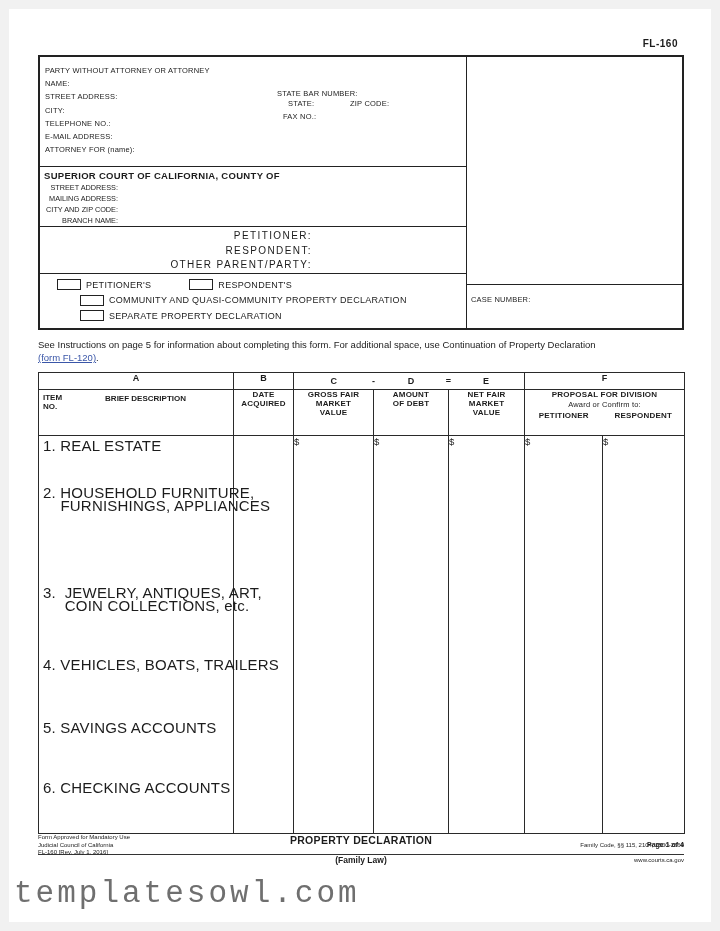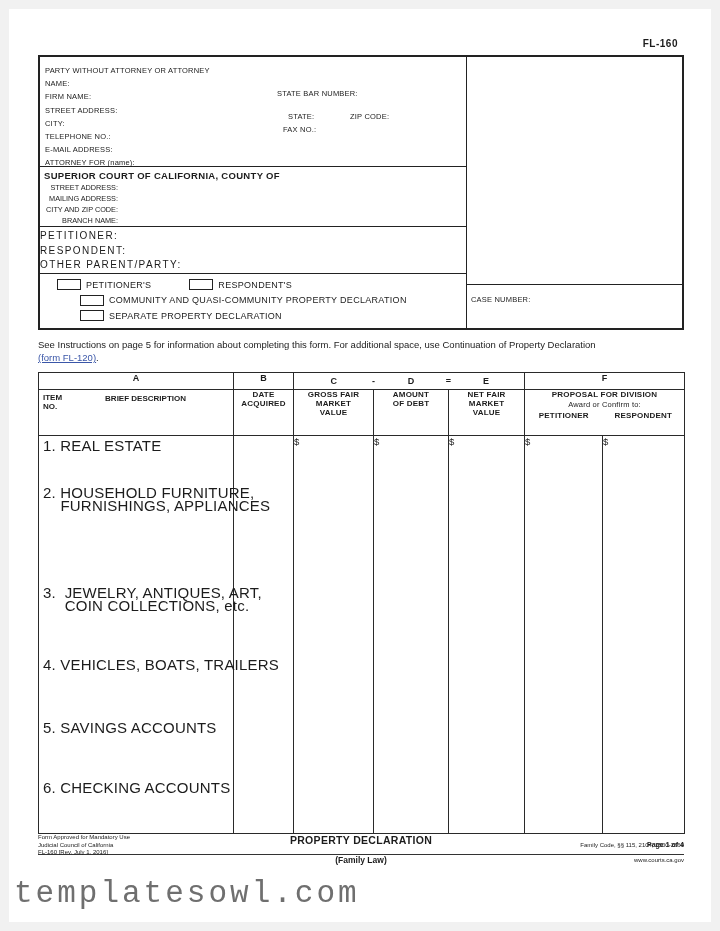--- a/index.html
+++ b/index.html
@@ -18,21 +18,21 @@
   .arow{position:relative;height:13.2px;}
   .lbl{font-size:7.5px;letter-spacing:.2px;color:#222;}
   .pos-statebar{position:absolute;left:232px;top:0;margin-top:30px;}
   .pos-state{position:absolute;left:243px;top:0;}
   .pos-zip{position:absolute;left:305px;top:0;}
   .pos-fax{position:absolute;left:238px;top:0;}
   .cbox{height:60px;box-sizing:border-box;border-bottom:1.5px solid #222;}
   .court-title{font-size:9.5px;font-weight:bold;letter-spacing:.3px;margin:3px 0 1px 4px;}
   .court-lbl{display:block;width:78px;text-align:right;font-size:7.3px;line-height:11px;color:#222;}
   .pbox{height:47px;box-sizing:border-box;border-bottom:1.5px solid #222;padding-top:2px;}
-  .party-lines{width:272px;text-align:left;}
+  .party-lines{width:272px;text-align:right;}
   .party-lbl{display:block;font-size:10px;letter-spacing:1.4px;line-height:14.5px;font-weight:500;}
   .dbox{flex:1;box-sizing:border-box;padding-top:5px;}
   .drow{display:flex;align-items:center;margin-bottom:4.5px;}
   .cb{display:inline-block;width:22px;height:9px;border:1.5px solid #222;box-sizing:content-box;background:#fff;}
   .cb-lbl{font-size:9px;font-weight:normal;letter-spacing:.3px;margin-left:5px;}
   .ml17{margin-left:17px;}.ml40{margin-left:40px;}.ml38{margin-left:38px;}
   .court-use{flex:1;}
   .case-box{height:44px;box-sizing:border-box;border-top:1.5px solid #222;padding:3px 0 0 4px;}
   
   .instructions{position:absolute;left:38px;top:338px;width:646px;font-size:9.5px;line-height:13px;color:#222;}
@@ -84,21 +84,20 @@
 
 <div class="hdr">
   <div class="hdr-left">
 
     <div class="abox">
       <div class="arow">
         <span class="lbl">PARTY WITHOUT ATTORNEY OR ATTORNEY</span>
         <span class="lbl pos-statebar">STATE BAR NUMBER:</span>
       </div>
       <div class="arow"><span class="lbl">NAME:</span></div>
-      <div class="arow"><span class="lbl">FIRM NAME:</span></div>
       <div class="arow"><span class="lbl">STREET ADDRESS:</span></div>
       <div class="arow">
         <span class="lbl">CITY:</span>
         <span class="lbl pos-state">STATE:</span>
         <span class="lbl pos-zip">ZIP CODE:</span>
       </div>
       <div class="arow">
         <span class="lbl">TELEPHONE NO.:</span>
         <span class="lbl pos-fax">FAX NO.:</span>
       </div>

